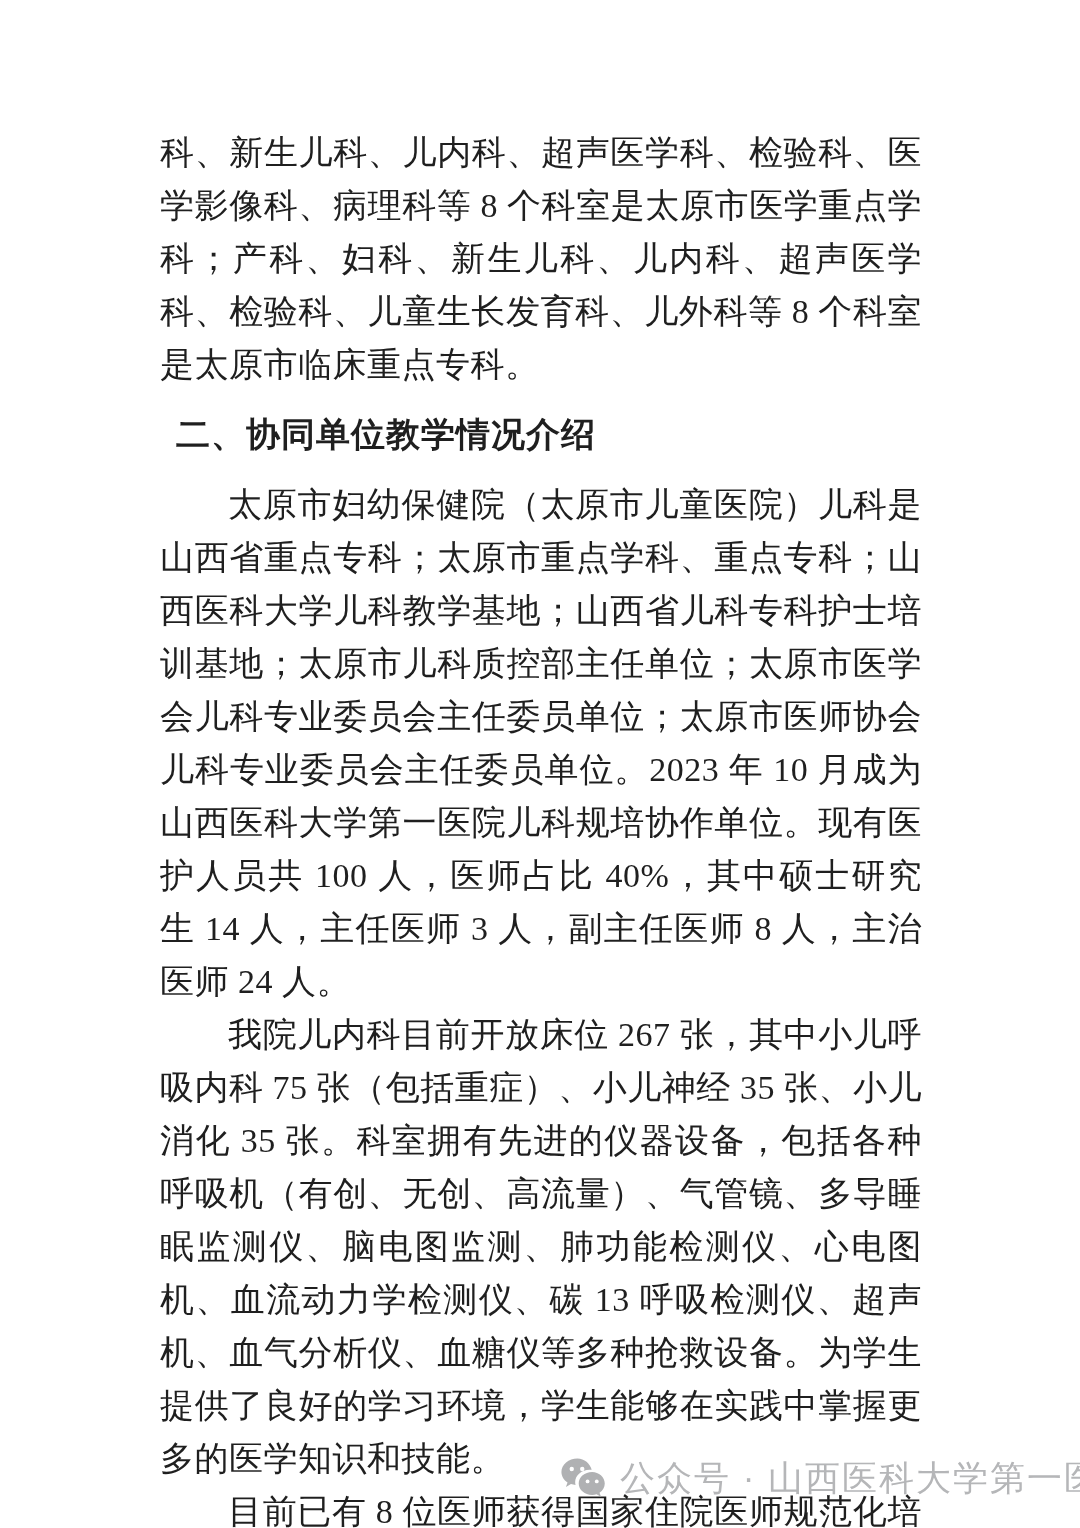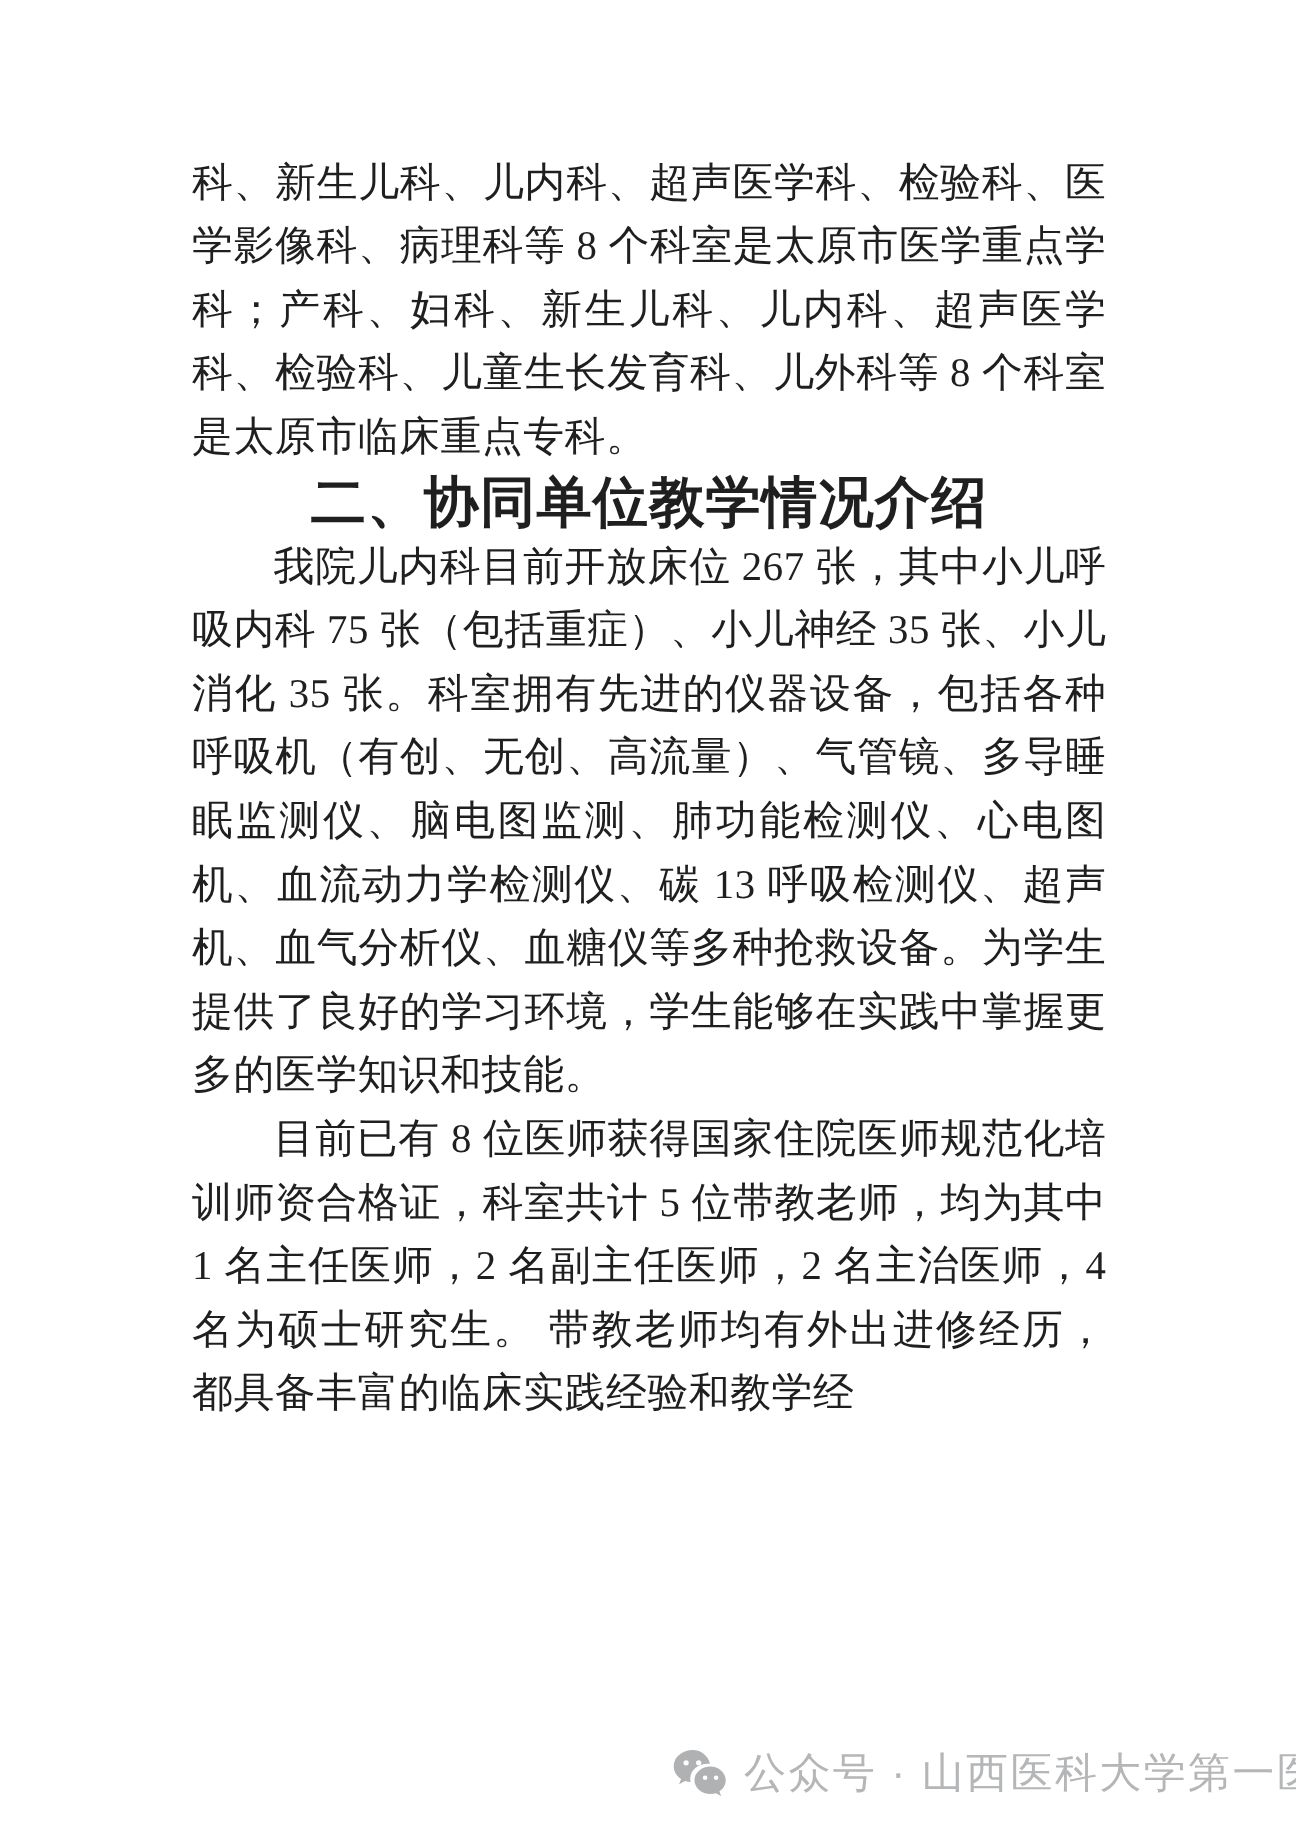--- a/index.html
+++ b/index.html
@@ -29,27 +29,27 @@
     margin:0;
     font-size:34px;
     line-height:53px;
     color:var(--text-color);
     text-align:justify;
     letter-spacing:0.5px;
     font-family:Liberation Serif, serif;
   }
   .para.indent{ text-indent:2em; }
   .heading{
-    margin:0;
+    margin:16px;
     font-family:"Liberation Sans","DejaVu Sans",sans-serif;
     font-weight:700;
-    font-size:46px;
+    font-size:34px;
     line-height:55px;
     color:var(--text-color);
-    text-align:center;
+    text-align:left;
     letter-spacing:1px;
   }
   .watermark{
     position:absolute;
     left:560px;top:1454px;
     display:flex;
     align-items:center;
     gap:14px;
     font-family:"Liberation Sans","DejaVu Sans",sans-serif;
     font-size:35px;
@@ -63,20 +63,21 @@
 </head>
 <body>
 
 <div class="page">
 
   <div class="content">
     <p class="para">科、新生儿科、儿内科、超声医学科、检验科、医学影像科、病理科等 8 个科室是太原市医学重点学科；产科、妇科、新生儿科、儿内科、超声医学科、检验科、儿童生长发育科、儿外科等 8 个科室是太原市临床重点专科。</p>
 
     <h2 class="heading">二、协同单位教学情况介绍</h2>
 
+    <p class="para indent">太原市妇幼保健院（太原市儿童医院）儿科是山西省重点专科；太原市重点学科、重点专科；山西医科大学儿科教学基地；山西省儿科专科护士培训基地；太原市儿科质控部主任单位；太原市医学会儿科专业委员会主任委员单位；太原市医师协会儿科专业委员会主任委员单位。2023 年 10 月成为山西医科大学第一医院儿科规培协作单位。现有医护人员共 100 人，医师占比 40%，其中硕士研究生 14 人，主任医师 3 人，副主任医师 8 人，主治医师 24 人。</p>
 
     <p class="para indent">我院儿内科目前开放床位 267 张，其中小儿呼吸内科 75 张（包括重症）、小儿神经 35 张、小儿消化 35 张。科室拥有先进的仪器设备，包括各种呼吸机（有创、无创、高流量）、气管镜、多导睡眠监测仪、脑电图监测、肺功能检测仪、心电图机、血流动力学检测仪、碳 13 呼吸检测仪、超声机、血气分析仪、血糖仪等多种抢救设备。为学生提供了良好的学习环境，学生能够在实践中掌握更多的医学知识和技能。</p>
 
     <p class="para indent">目前已有 8 位医师获得国家住院医师规范化培训师资合格证，科室共计 5 位带教老师，均为其中 1 名主任医师，2 名副主任医师，2 名主治医师，4 名为硕士研究生。 带教老师均有外出进修经历，都具备丰富的临床实践经验和教学经</p>
   </div>
 
   <div class="watermark">
     <span>
       <svg width="46" height="42" viewBox="0 0 48 44" xmlns="http://www.w3.org/2000/svg">
         <g fill="#b0b1b3">

